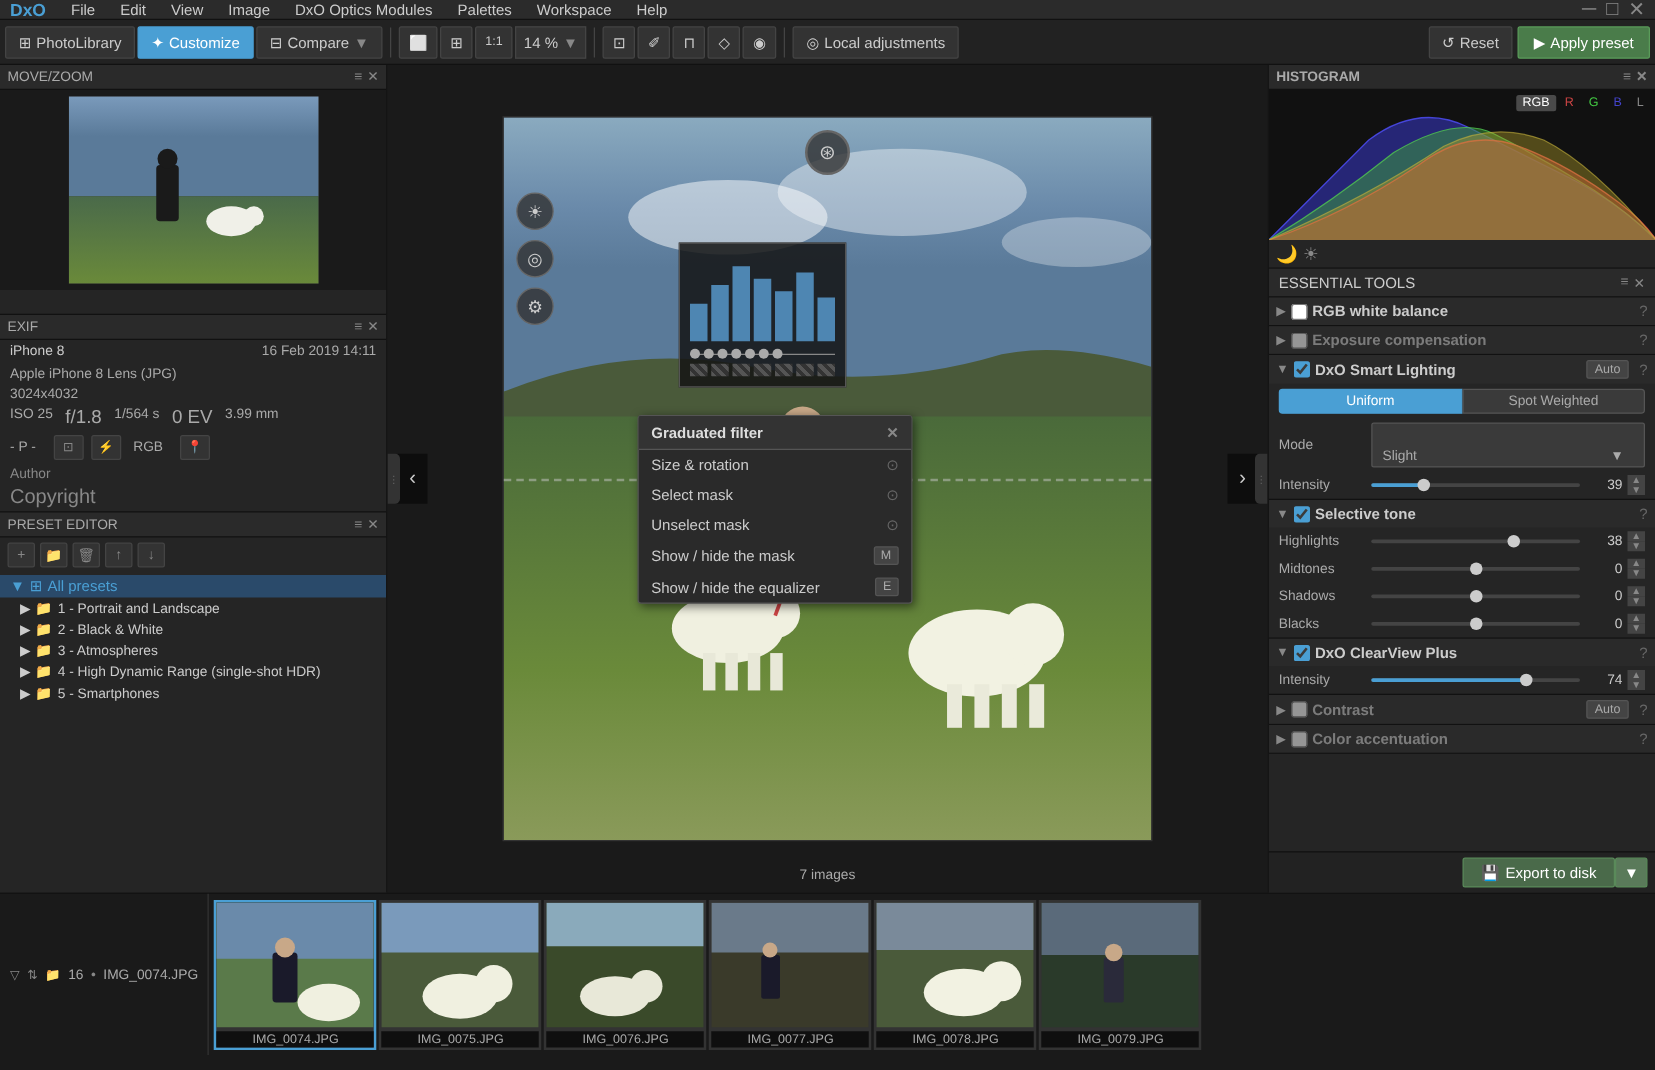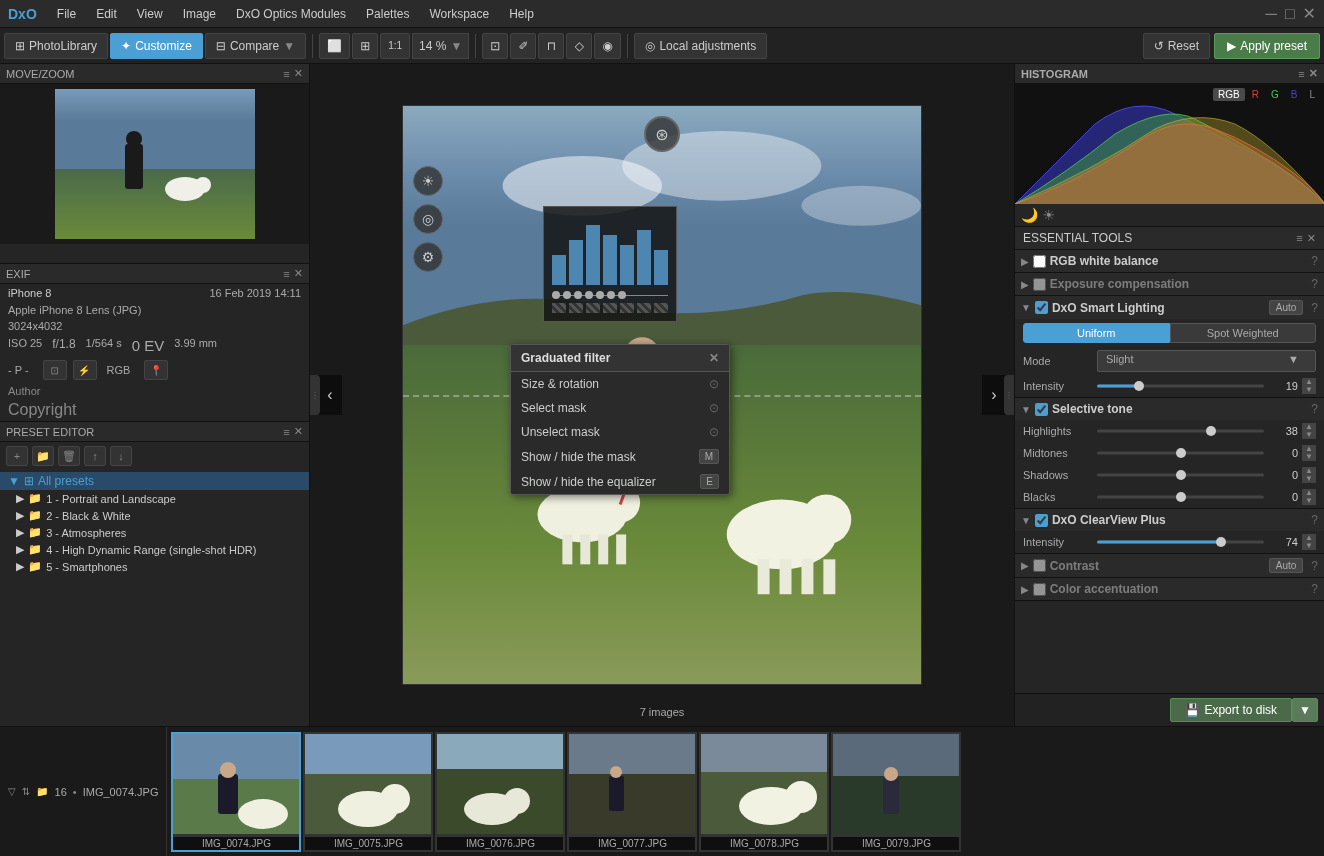--- a/index.html
+++ b/index.html
@@ -1,19 +1,19 @@
 <!DOCTYPE html>
 <html><head>
   <meta charset="utf-8">
   <style>
     * { box-sizing: border-box; margin: 0; padding: 0; }
     body { font-family: 'Segoe UI', Arial, sans-serif; font-size: 12px; background: #1a1a1a; color: #ccc; overflow: hidden; width: 1324px; height: 856px; }
 
     
-    .menu-bar { display: flex; align-items: center; background: #2b2b2b; height: 28px; padding: 0 8px; gap: 4px; border-bottom: 1px solid #111; }
+    .menu-bar { display: flex; align-items: center; background: #2b2b2b; height: 16px; padding: 0 8px; gap: 4px; border-bottom: 1px solid #111; }
     .menu-bar .logo { color: #4a9fd4; font-weight: bold; font-size: 14px; margin-right: 8px; }
     .menu-item { color: #ccc; padding: 2px 8px; cursor: pointer; font-size: 12px; }
 
     
     .toolbar { display: flex; align-items: center; background: #222; height: 36px; padding: 0 4px; gap: 2px; border-bottom: 1px solid #111; }
     .tb-btn { display: flex; align-items: center; gap: 4px; background: #333; border: 1px solid #444; color: #ccc; padding: 3px 10px; cursor: pointer; font-size: 12px; border-radius: 2px; height: 26px; }
     .tb-btn.active { background: #4a9fd4; color: white; border-color: #4a9fd4; }
     .tb-sep { width: 1px; background: #444; height: 24px; margin: 0 4px; }
     .tb-icon-btn { background: #333; border: 1px solid #444; color: #ccc; padding: 3px 7px; cursor: pointer; font-size: 12px; border-radius: 2px; height: 26px; display: flex; align-items: center; justify-content: center; min-width: 26px; }
     .zoom-selector { background: #333; border: 1px solid #444; color: #ccc; padding: 2px 6px; font-size: 12px; height: 26px; display: flex; align-items: center; gap: 4px; }
@@ -95,21 +95,21 @@
     .param-label { color: #aaa; font-size: 11px; width: 70px; flex-shrink: 0; }
     .param-slider-container { flex: 1; position: relative; height: 14px; }
     .param-slider-track { position: absolute; top: 50%; transform: translateY(-50%); width: 100%; height: 3px; background: #444; border-radius: 2px; }
     .param-slider-fill { position: absolute; top: 50%; transform: translateY(-50%); height: 3px; background: #4a9fd4; border-radius: 2px; }
     .param-slider-thumb { position: absolute; top: 50%; transform: translateY(-50%); width: 10px; height: 10px; background: #ccc; border-radius: 50%; cursor: pointer; margin-left: -5px; }
     .param-value { color: #ccc; font-size: 11px; width: 30px; text-align: right; }
     .param-stepper { display: flex; flex-direction: column; width: 14px; }
     .ps-up, .ps-dn { background: #444; border: none; color: #888; font-size: 8px; line-height: 1; cursor: pointer; height: 8px; display: flex; align-items: center; justify-content: center; }
     .mode-row { display: flex; align-items: center; padding: 3px 8px; gap: 4px; }
     .mode-label { color: #aaa; font-size: 11px; width: 70px; }
-    .mode-select-arrow { background: #3a3a3a; border: 1px solid #555; color: #aaa; padding: 2px 16px 2px 8px; font-size: 11px; position: relative; border-radius: 2px; flex: 1; display: flex; align-items: flex-start; justify-content: space-between; cursor: pointer; height: 22px; }
+    .mode-select-arrow { background: #3a3a3a; border: 1px solid #555; color: #aaa; padding: 2px 16px 2px 8px; font-size: 11px; position: relative; border-radius: 2px; flex: 1; display: flex; align-items: flex-end; justify-content: space-between; cursor: pointer; height: 36px; }
 
     .tools-scroll { flex: 1; overflow-y: auto; }
     .tools-scroll::-webkit-scrollbar { width: 6px; }
     .tools-scroll::-webkit-scrollbar-track { background: #222; }
     .tools-scroll::-webkit-scrollbar-thumb { background: #444; border-radius: 3px; }
 
     
     .export-bar { display: flex; align-items: center; justify-content: flex-end; padding: 4px 6px; background: #222; border-top: 1px solid #111; }
     .export-btn { background: #4a6a4a; border: 1px solid #5a8a5a; color: white; padding: 4px 14px; cursor: pointer; font-size: 12px; border-radius: 2px; display: flex; align-items: center; gap: 4px; }
     .export-btn-arrow { background: #5a7a5a; border: 1px solid #5a8a5a; color: white; padding: 4px 6px; cursor: pointer; font-size: 12px; border-radius: 2px; }
@@ -244,21 +244,21 @@
         <span style="color:#aaa;font-size:11px;">16 Feb 2019 14:11</span>
       </div>
       <div style="padding:1px 8px;">
         <span style="color:#aaa;font-size:11px;">Apple iPhone 8 Lens (JPG)</span>
       </div>
       <div style="padding:1px 8px;">
         <span style="color:#aaa;font-size:11px;">3024x4032</span>
       </div>
       <div style="display:flex;gap:10px;padding:3px 8px;">
         <span style="color:#aaa;font-size:11px;">ISO 25</span>
-        <span style="color:#aaa;font-size:12px;">f/1.8</span>
+        <span style="color:#aaa;font-size:15px;">f/1.8</span>
         <span style="color:#aaa;font-size:11px;">1/564 s</span>
         <span style="color:#aaa;font-size:15px;">0 EV</span>
         <span style="color:#aaa;font-size:11px;">3.99 mm</span>
       </div>
       <div class="exif-icons">
         <span style="color:#aaa;font-size:11px;margin-right:8px;">- P -</span>
         <div class="exif-icon-btn">⊡</div>
         <div class="exif-icon-btn">⚡</div>
         <span style="color:#aaa;font-size:11px;margin-left:4px;">RGB</span>
         <div class="exif-icon-btn" style="margin-left:8px;">📍</div>
@@ -546,21 +546,21 @@
             <span>▼</span>
           </div>
         </div>
         <div class="param-row">
           <span class="param-label">Intensity</span>
           <div class="param-slider-container">
             <div class="param-slider-track"></div>
             <div class="param-slider-fill" style="width:25%;"></div>
             <div class="param-slider-thumb" style="left:25%;"></div>
           </div>
-          <span class="param-value">19</span>
+          <span class="param-value">39</span>
           <div class="param-stepper">
             <button class="ps-up">▲</button>
             <button class="ps-dn">▼</button>
           </div>
         </div>
       </div>
 
       <div class="tool-section">
         <div class="tool-header">
           <span class="arrow">▼</span>

